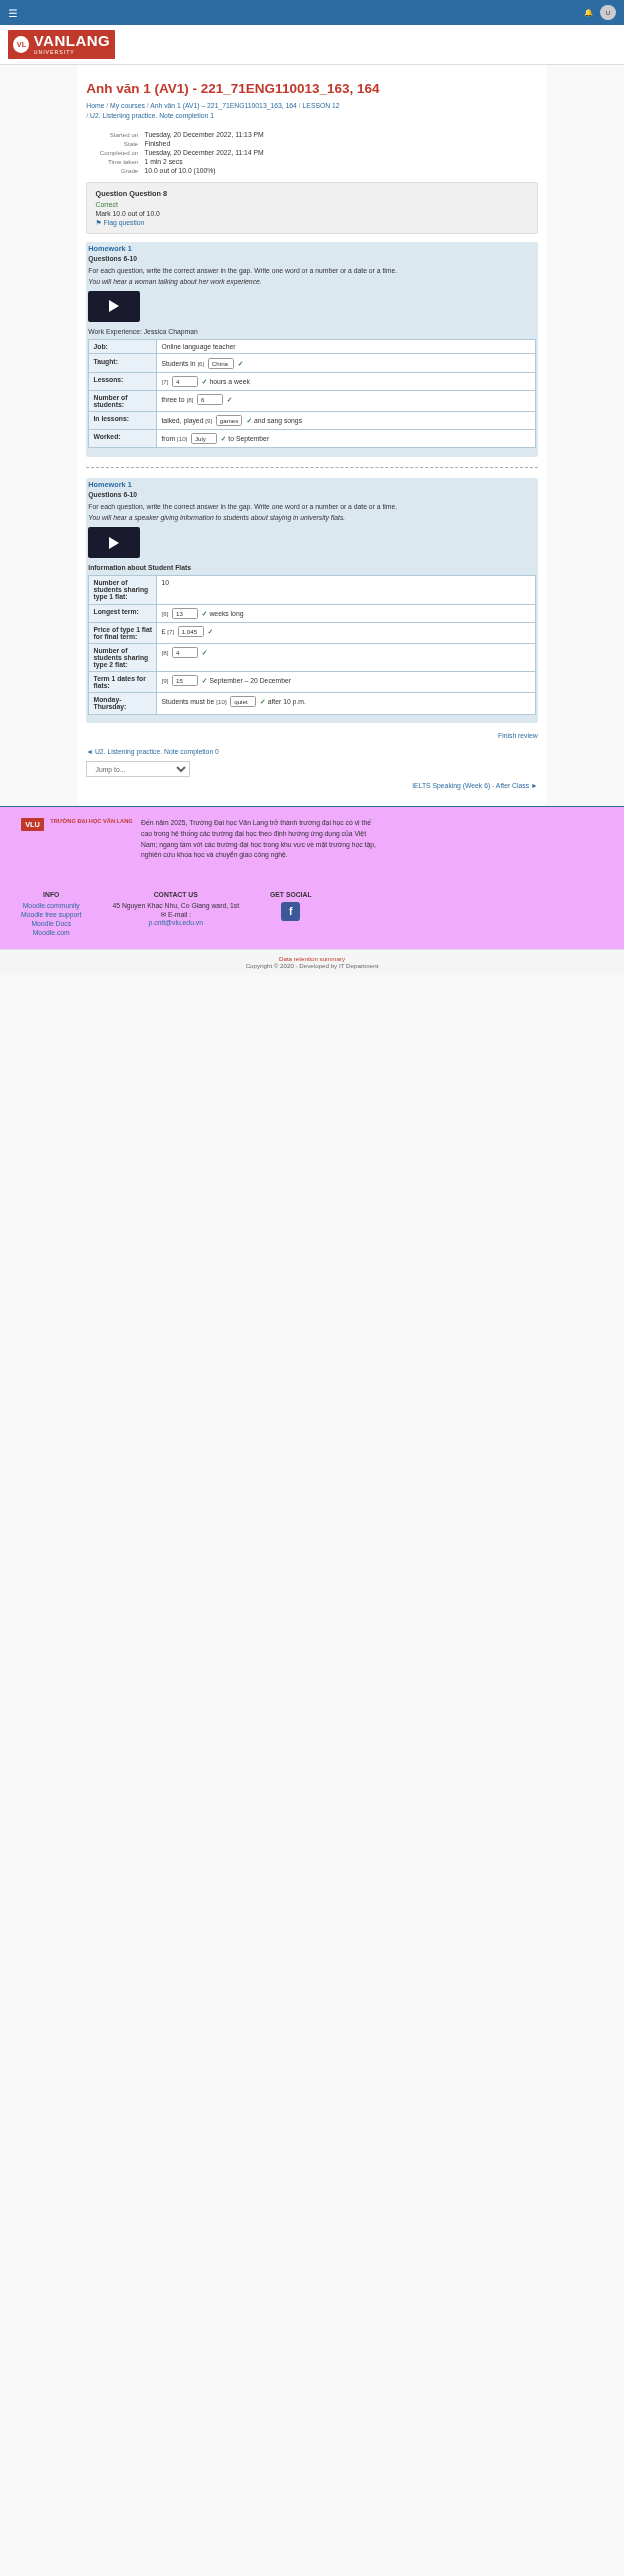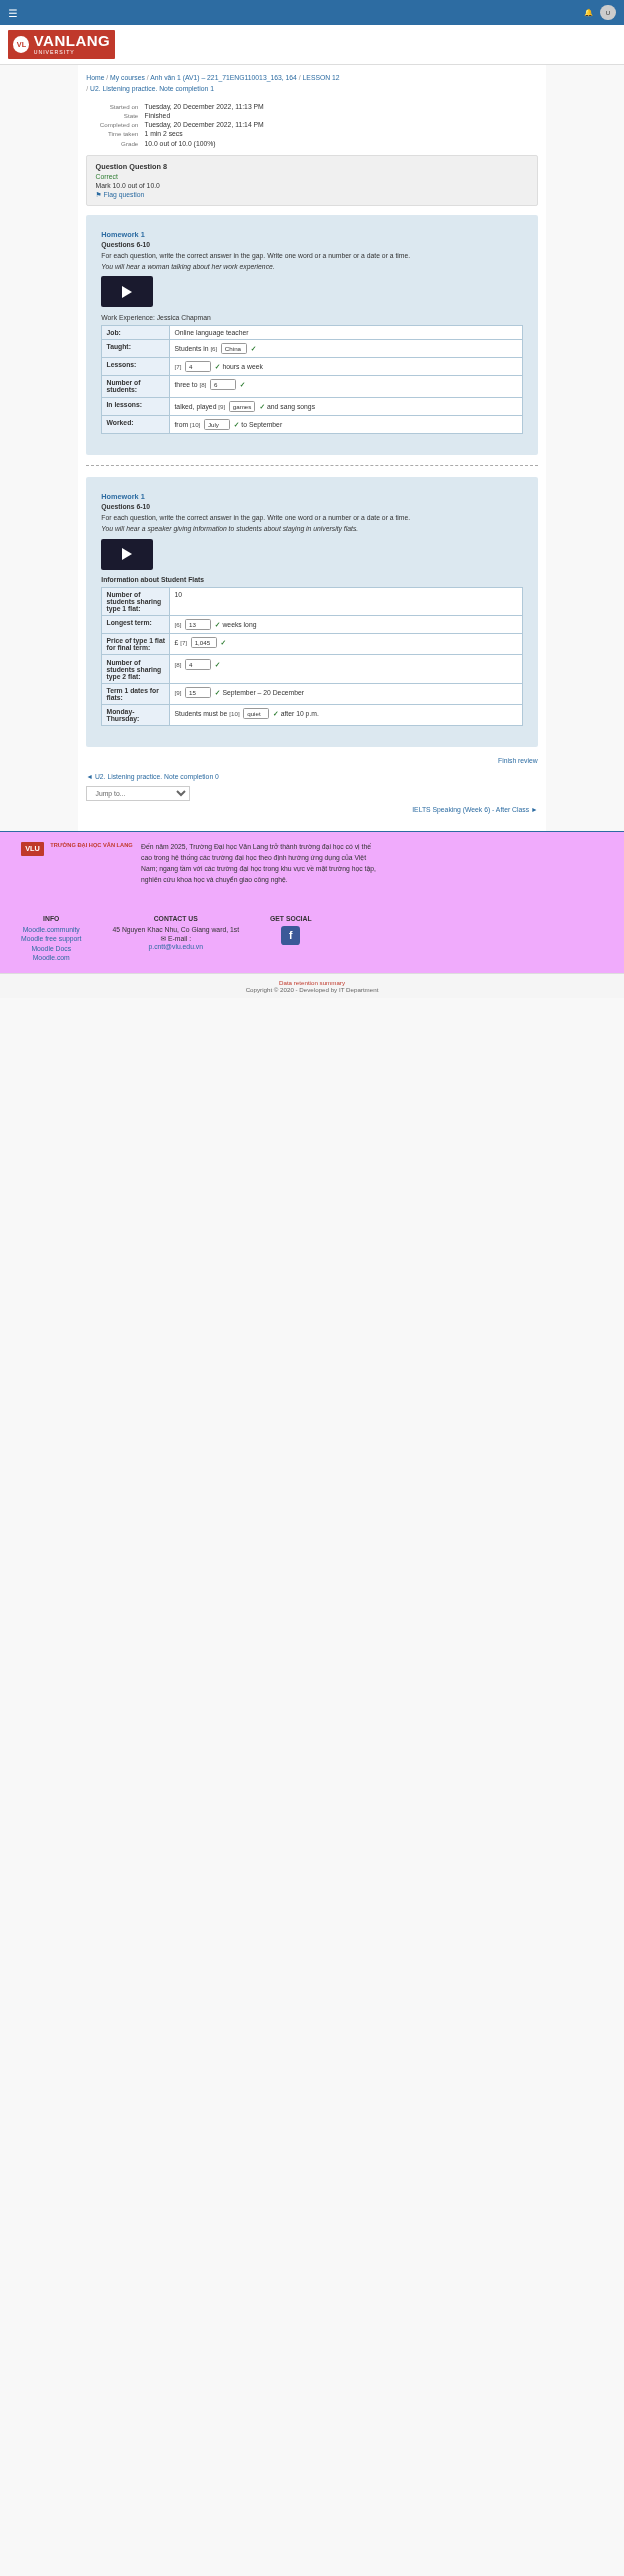--- a/index.html
+++ b/index.html
@@ -104,21 +104,21 @@
       margin-bottom: 2.1px;
     }
     .question-status { color: #2e7d32; font-size: 6.8px; margin-bottom: 2.1px; }
     .question-mark { font-size: 6.8px; margin-bottom: 2.1px; }
     .flag-link { color: #2d6ca2; font-size: 6.8px; cursor: pointer; }
 
     
     .homework-section {
       background: #dce8f0;
       border-radius: 2.1px;
-      padding: 15px;
+      padding: 2px;
       margin: 8.3px 0;
     }
     .hw-title { font-weight: bold; font-size: 7.3px; margin-bottom: 2.1px; color: #2d6ca2; }
     .hw-questions { font-weight: bold; font-size: 6.8px; margin-bottom: 4.2px; }
     .hw-instruction { font-size: 6.8px; margin-bottom: 4.2px; }
     .hw-description { font-size: 6.8px; margin-bottom: 6.2px; font-style: italic; }
 
     
     .video-placeholder {
       width: 52px;
@@ -303,20 +303,21 @@
     </div>
     <div class="logo-text">
       <div class="main">VANLANG</div>
       <div class="sub">UNIVERSITY</div>
     </div>
   </div>
 </div>
 
 <div class="page-content">
 
+  <h1 class="page-title">Anh văn 1 (AV1) - 221_71ENG110013_163, 164</h1>
 
   <div class="breadcrumb">
     <a href="#">Home</a>
     <span> / </span>
     <a href="#">My courses</a>
     <span> / </span>
     <a href="#">Anh văn 1 (AV1) – 221_71ENG110013_163, 164</a>
     <span> / </span>
     <a href="#">LESSON 12</a>
     <br>

